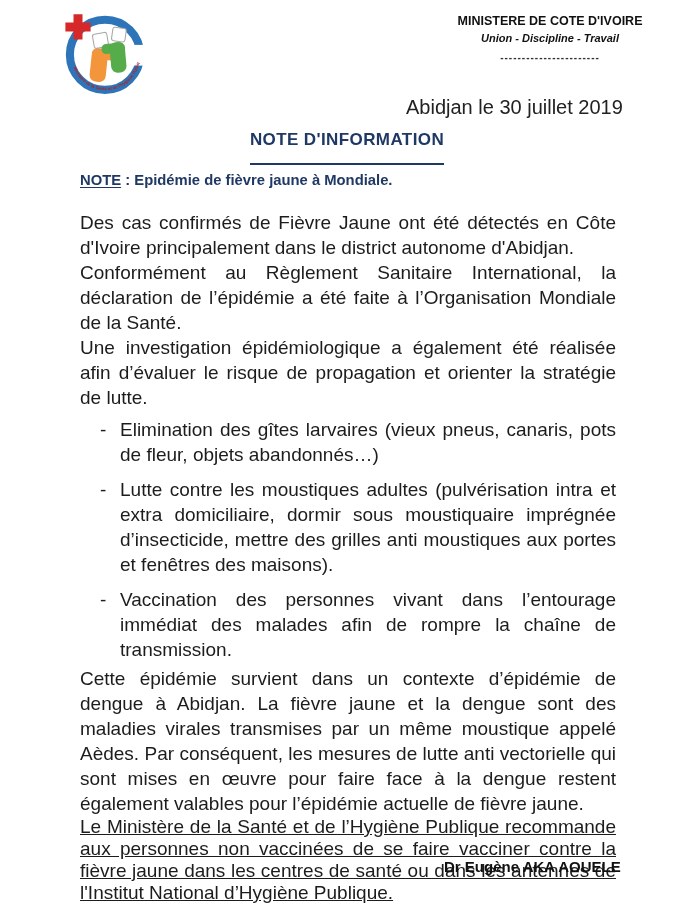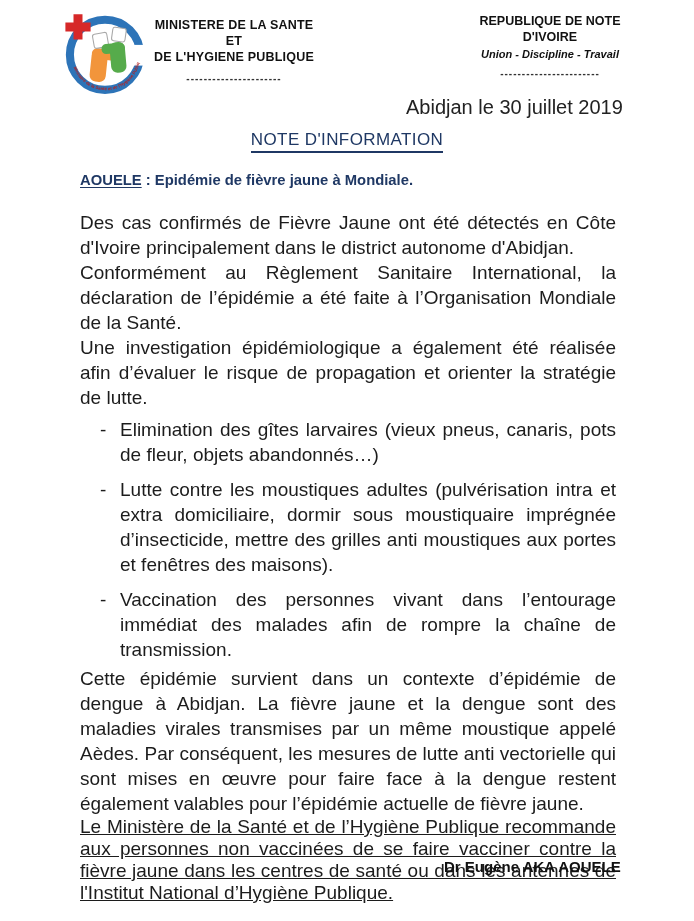--- a/index.html
+++ b/index.html
@@ -74,25 +74,25 @@
   .title-wrap {
     position: absolute;
     top: 130px;
     left: 0;
     width: 100%;
     text-align: center;
   }
   .doc-title {
     display: inline-block;
     font-size: 17px;
-    font-weight: normal;
+    font-weight: bold;
     letter-spacing: 0.4px;
     color: #1f3864;
     border-bottom: 2px solid #1f3864;
-    padding-bottom: 1px;
+    padding-bottom: 13px;
   }
   .subject {
     position: absolute;
     left: 80px;
     top: 172px;
     font-size: 14.8px;
     font-weight: bold;
     color: #1f3864;
   }
   .subject-label {
@@ -162,40 +162,35 @@
         </g>
         <rect x="58" y="22" width="15" height="15" rx="2.5" fill="#ffffff" stroke="#a8a8a8" stroke-width="1.2" transform="rotate(8 65 29)"></rect>
       </g>
 
       <text font-size="4.8" fill="#b22222" font-weight="bold">
         <textPath href="#logocap" startOffset="4%">Ministère de la Santé et de l'Hygiène Publique</textPath>
       </text>
     </svg>
   </div>
 
-  <div class="ministry-block">
-    <div>MINISTERE DE LA SANTE ET</div>
-    <div>DE L'HYGIENE PUBLIQUE</div>
-    <div class="dashes">----------------------</div>
-  </div>
 
   <div class="republic-block">
-    <div>REPUBLIQUE DE NOTE D'IVOIRE</div>
+    <div>MINISTERE DE COTE D'IVOIRE</div>
     <div class="republic-motto">Union - Discipline - Travail</div>
     <div class="dashes">-----------------------</div>
   </div>
 
   <div class="dateline">Abidjan le 30 juillet 2019</div>
 
   <div class="title-wrap">
     <span class="doc-title">NOTE D'INFORMATION</span>
   </div>
 
   <div class="subject">
-    <span class="subject-label">AOUELE</span><span> : </span><span>Epidémie de fièvre jaune à Mondiale.</span>
+    <span class="subject-label">NOTE</span><span> : </span><span>Epidémie de fièvre jaune à Mondiale.</span>
   </div>
 
   <div class="body-text">
     <p>Des cas confirmés de Fièvre Jaune ont été détectés en Côte d'Ivoire principalement dans le district autonome d'Abidjan.</p>
     <p>Conformément au Règlement Sanitaire International, la déclaration de l’épidémie a été faite à l’Organisation Mondiale de la Santé.</p>
     <p>Une investigation épidémiologique a également été réalisée afin d’évaluer le risque de propagation et orienter la stratégie de lutte.</p>
 
     <div class="measures-list">
       <div class="list-item">
         <span class="bullet-dash">-</span>

